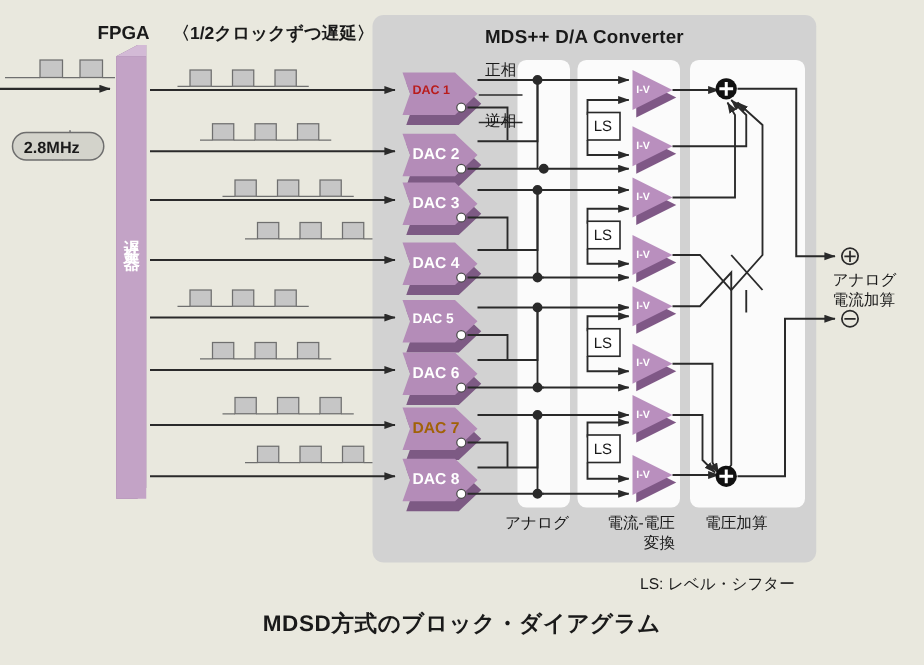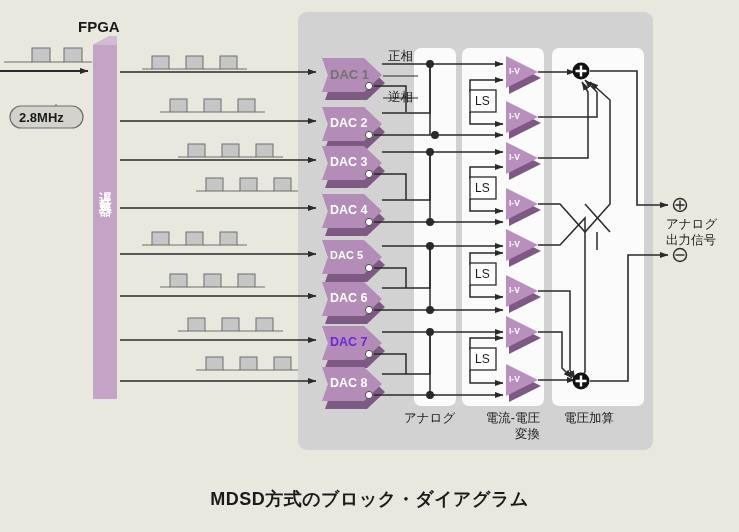--- a/index.html
+++ b/index.html
@@ -306,37 +306,39 @@
     </g>
 
     <g stroke="#2a2a2a" stroke-width="1.2" fill="none">
       <path d="M383,76 L418,76"></path>
       <path d="M383,98 L418,98"></path>
     </g>
   </svg>
 
   <div class="txt" style="left:78px;top:18px;font-size:15px;font-weight:bold;color:#1a1a1a;">FPGA</div>
 
+  <div class="txt" style="left:138px;top:18px;font-size:14px;font-weight:bold;color:#1a1a1a;">〈1/2クロックずつ遅延〉</div>
 
   <div style="position:absolute;left:97px;top:182px;width:16px;font-size:13px;font-weight:bold;color:#ffffff;
               writing-mode:vertical-rl;text-orientation:upright;letter-spacing:6px;line-height:16px;">遅延器</div>
 
   <div class="txt" style="left:19px;top:110px;font-size:13px;font-weight:bold;color:#1a1a1a;">2.8MHz</div>
 
+  <div class="txt" style="left:388px;top:21px;font-size:15px;font-weight:bold;color:#1a1a1a;letter-spacing:0.2px;">MDS++ D/A Converter</div>
 
   <div class="txt" style="left:388px;top:48px;font-size:12.5px;color:#1a1a1a;">正相</div>
   <div class="txt" style="left:388px;top:89px;font-size:12.5px;color:#1a1a1a;">逆相</div>
 
-  <div class="txt" style="left:330px;top:67px;font-size:13px;font-weight:bold;color:#737373;text-align:center;">DAC 1</div>
+  <div class="txt" style="left:330px;top:67px;font-size:10px;font-weight:bold;color:#b91c1c;text-align:center;">DAC 1</div>
   <div class="txt" style="left:330px;top:116px;font-size:12.5px;font-weight:bold;color:#ffffff;">DAC 2</div>
   <div class="txt" style="left:330px;top:155px;font-size:12.5px;font-weight:bold;color:#ffffff;">DAC 3</div>
   <div class="txt" style="left:330px;top:203px;font-size:12.5px;font-weight:bold;color:#ffffff;">DAC 4</div>
   <div class="txt" style="left:330px;top:249px;font-size:11px;font-weight:bold;color:#ffffff;">DAC 5</div>
   <div class="txt" style="left:330px;top:291px;font-size:12.5px;font-weight:bold;color:#ffffff;">DAC 6</div>
-  <div class="txt" style="left:330px;top:335px;font-size:12.5px;font-weight:bold;color:#6d28d9;">DAC 7</div>
+  <div class="txt" style="left:330px;top:335px;font-size:12.5px;font-weight:bold;color:#a16207;">DAC 7</div>
   <div class="txt" style="left:330px;top:376px;font-size:12.5px;font-weight:bold;color:#ffffff;">DAC 8</div>
 
   <div class="txt" style="left:475px;top:94px;font-size:12px;color:#1a1a1a;">LS</div>
   <div class="txt" style="left:475px;top:181px;font-size:12px;color:#1a1a1a;">LS</div>
   <div class="txt" style="left:475px;top:267px;font-size:12px;color:#1a1a1a;">LS</div>
   <div class="txt" style="left:475px;top:352px;font-size:12px;color:#1a1a1a;">LS</div>
 
   <div class="txt" style="left:509px;top:66px;font-size:8.5px;font-weight:bold;color:#ffffff;">I-V</div>
   <div class="txt" style="left:509px;top:111px;font-size:8.5px;font-weight:bold;color:#ffffff;">I-V</div>
   <div class="txt" style="left:509px;top:152px;font-size:8.5px;font-weight:bold;color:#ffffff;">I-V</div>
@@ -348,19 +350,20 @@
 
   <div class="txt" style="left:404px;top:410px;font-size:12.5px;color:#1a1a1a;">アナログ</div>
   <div style="position:absolute;left:468px;top:410px;width:72px;text-align:right;font-size:12.5px;color:#1a1a1a;line-height:16px;">
     <div>電流-電圧</div>
     <div>変換</div>
   </div>
   <div class="txt" style="left:564px;top:410px;font-size:12.5px;color:#1a1a1a;">電圧加算</div>
 
   <div style="position:absolute;left:666px;top:216px;width:72px;font-size:12.5px;color:#1a1a1a;line-height:16px;">
     <div>アナログ</div>
-    <div>出力信号</div>
+    <div>電流加算</div>
   </div>
 
+  <div class="txt" style="left:512px;top:459px;font-size:12.5px;color:#1a1a1a;">LS: レベル・シフター</div>
 
   <div style="position:absolute;left:0;top:487px;width:739px;text-align:center;font-size:18px;font-weight:bold;color:#1a1a1a;letter-spacing:0.5px;">MDSD方式のブロック・ダイアグラム</div>
 
 </div>
 
 </body></html>

